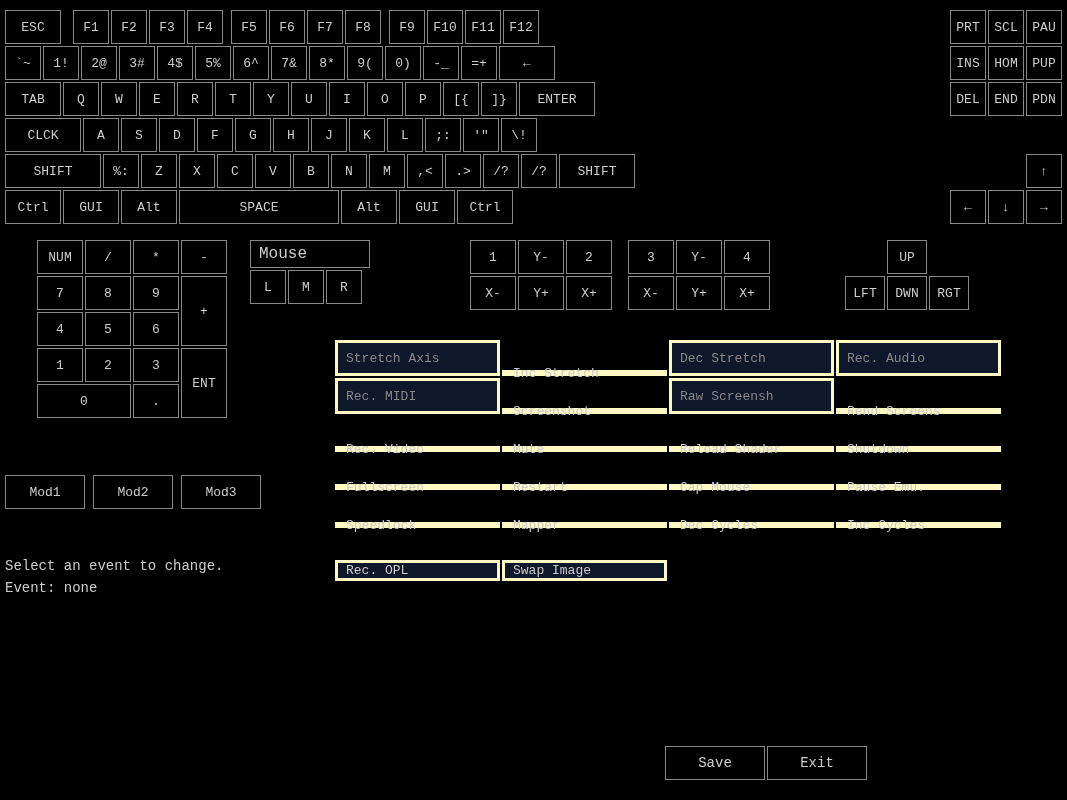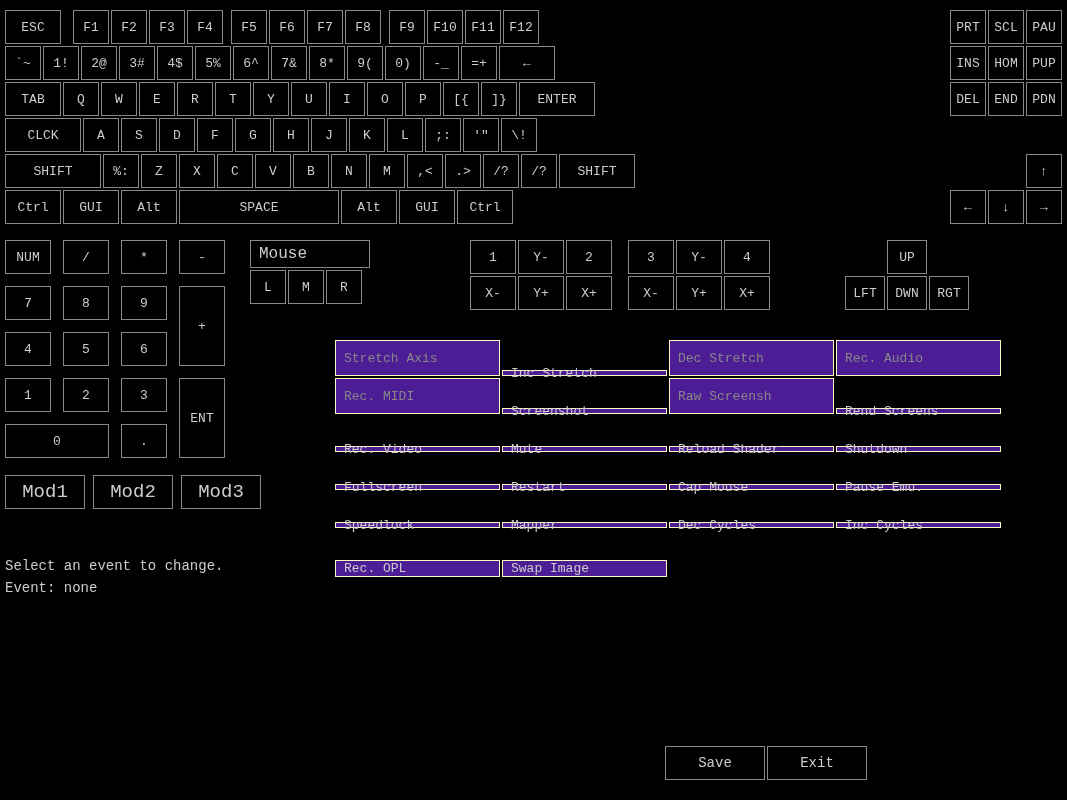--- a/index.html
+++ b/index.html
@@ -107,23 +107,23 @@
     .actions-section {
       position: absolute;
       top: 340px;
       left: 335px;
       display: grid;
       grid-template-columns: repeat(4, 165px);
       grid-template-rows: repeat(5, 36px);
       gap: 2px;
     }
     .action-btn {
-      border: 1px solid #fef9c3;
+      border: 3px solid #fef9c3;
       color: #888;
-      background: #4c1d95;
+      background: #0f172a;
       display: flex;
       align-items: center;
       justify-content: flex-start;
       padding-left: 8px;
       cursor: pointer;
       font-family: 'Courier New', Courier, monospace;
       font-size: 13px;
     }
     .action-btn-bright {
       color: #ccc;
@@ -146,21 +146,21 @@
       border: 1px solid #888;
       color: #ccc;
       background: #000;
       width: 80px;
       height: 34px;
       display: flex;
       align-items: center;
       justify-content: center;
       cursor: pointer;
       font-family: 'Courier New', Courier, monospace;
-      font-size: 19px;
+      font-size: 13px;
     }
 
     
     .status-section {
       position: absolute;
       top: 555px;
       left: 5px;
     }
     .status-text {
       color: #ccc;
@@ -312,21 +312,21 @@
     <div class="key key-wide">GUI</div>
     <div class="key key-wide">Ctrl</div>
     <div class="spacer-key" style="flex:1;"></div>
     <div class="key">←</div>
     <div class="key">↓</div>
     <div class="key">→</div>
   </div>
 </div>
 
 <div class="numpad-section">
-  <div style="display:grid; grid-template-columns: repeat(4, 46px); grid-template-rows: repeat(5, 34px); gap: 12px;">
+  <div style="display:grid; grid-template-columns: repeat(4, 46px); grid-template-rows: repeat(5, 34px); gap: 2px; margin-left: 32px;">
     <div class="np-key">NUM</div>
     <div class="np-key">/</div>
     <div class="np-key">*</div>
     <div class="np-key">-</div>
     <div class="np-key">7</div>
     <div class="np-key">8</div>
     <div class="np-key">9</div>
     <div class="np-key np-tall">+</div>
     <div class="np-key">4</div>
     <div class="np-key">5</div>

